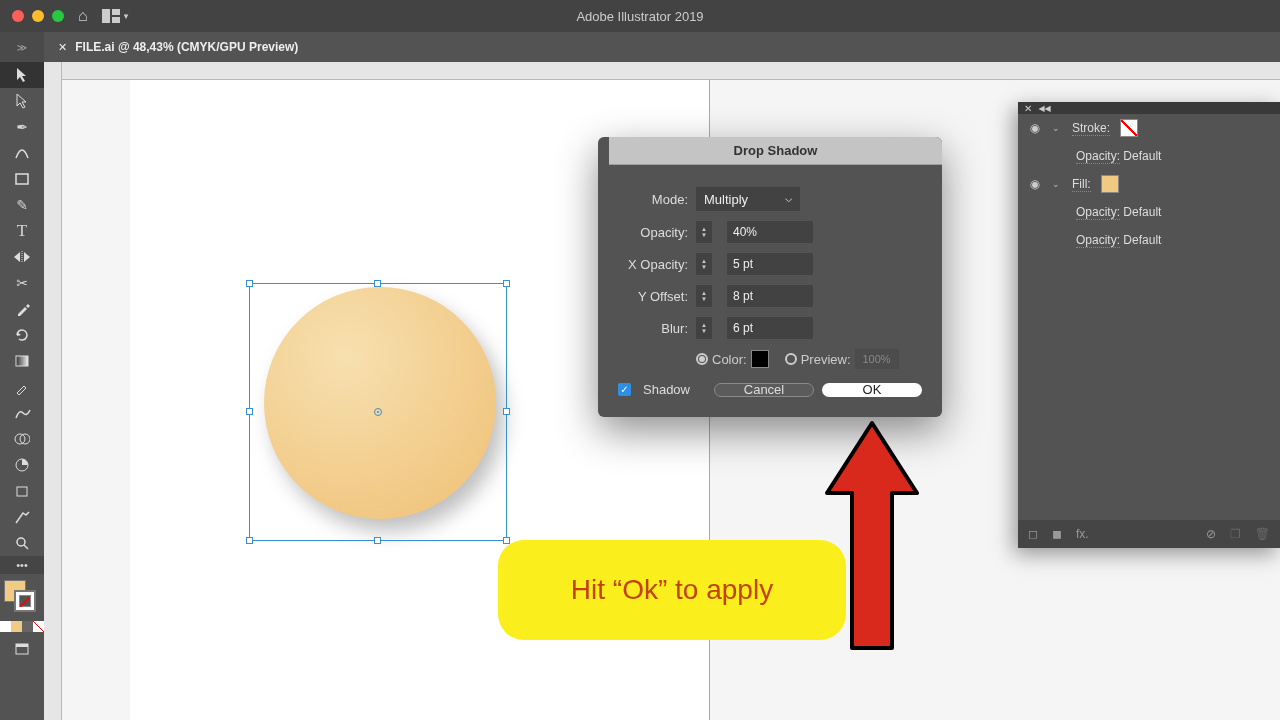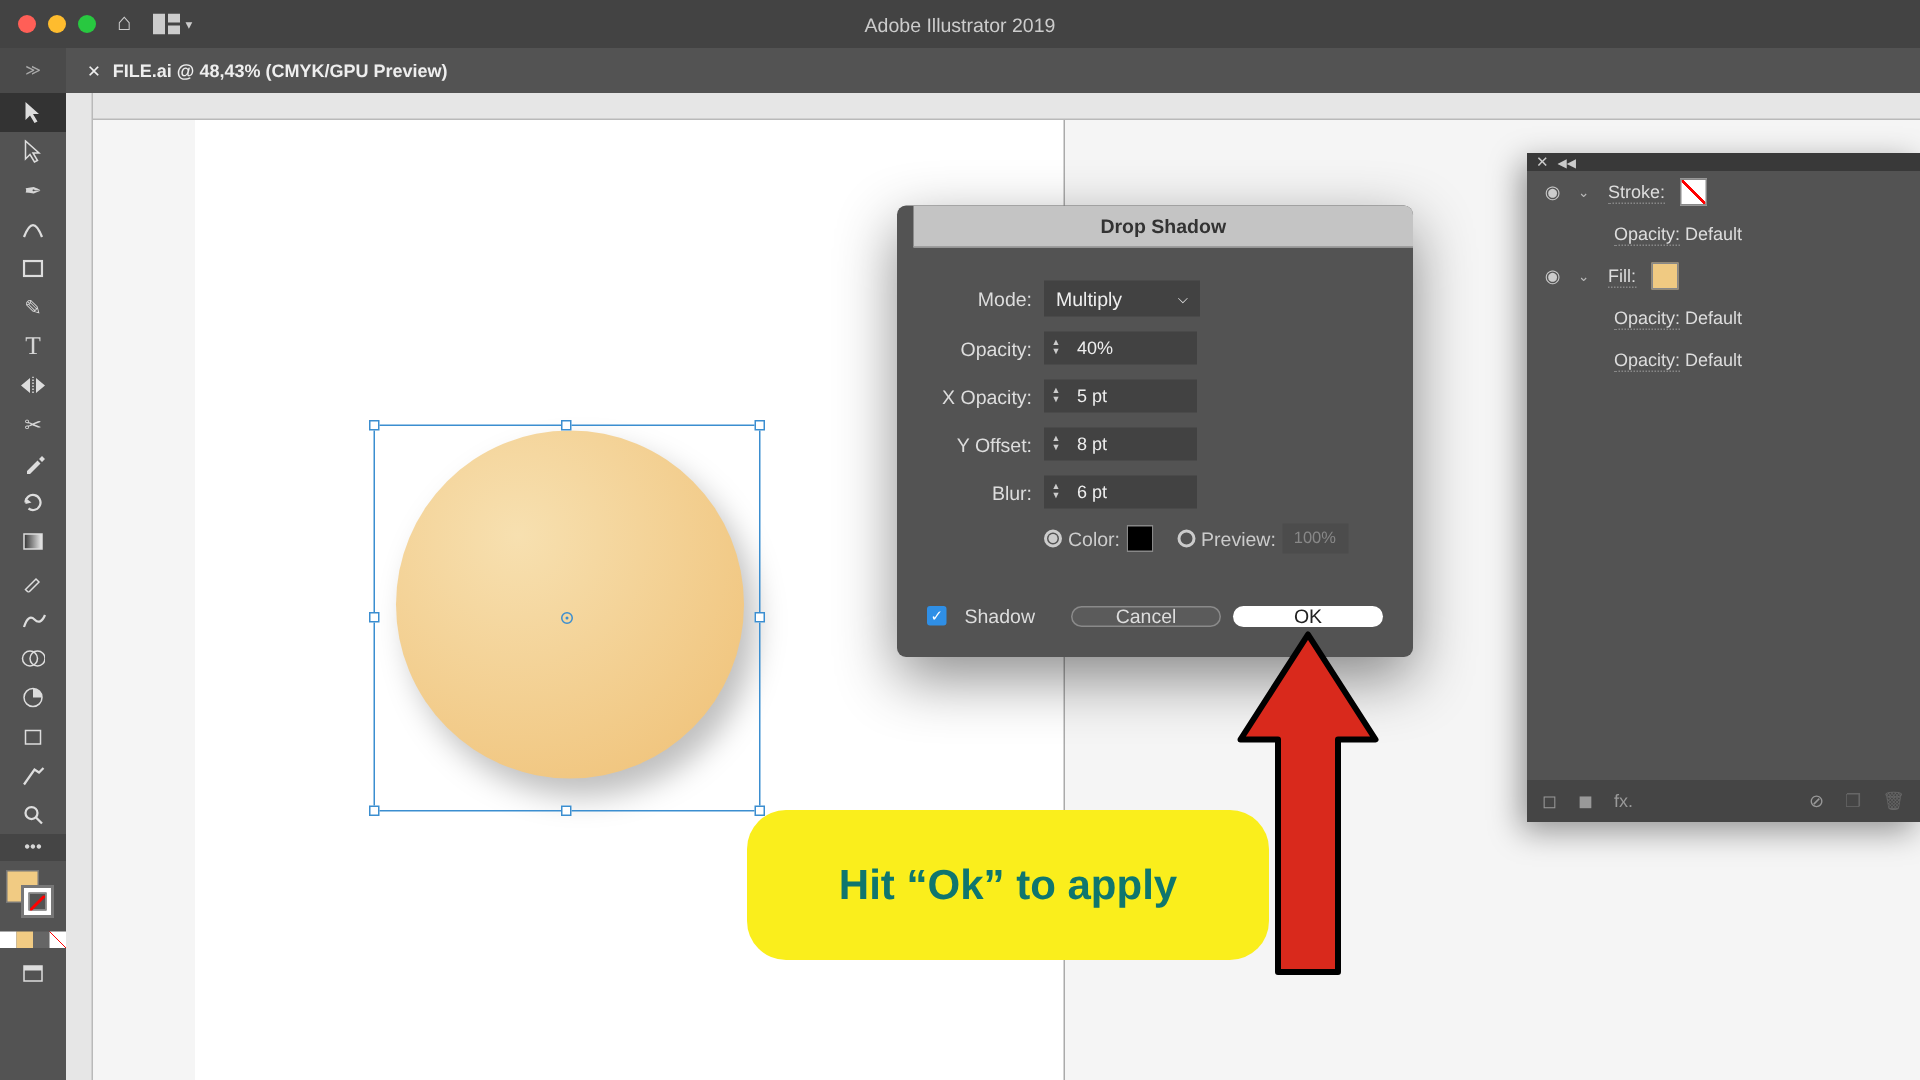--- a/index.html
+++ b/index.html
@@ -47,23 +47,23 @@
   .center-dot{position:absolute;top:50%;left:50%;width:2px;height:2px;margin:-1px 0 0 -1px;background:#3b8ed0;border-radius:50%}
 
   
   .dialog { position:absolute; left:598px; top:137px; width:344px; background:#535353; border-radius:6px; box-shadow:0 14px 40px rgba(0,0,0,0.45); overflow:hidden; }
   .dialog-header { height:28px; background:#c4c4c4; color:#333; display:flex; align-items:center; justify-content:center; font-size:13px; font-weight:600; border-bottom:1px solid #9e9e9e;margin-left:11px; }
   .dialog-body { padding:22px 20px 2px 20px; }
   .form-row { display:flex; align-items:center; margin-bottom:10px; }
   .form-label { width:70px; text-align:right; margin-right:8px; color:#ddd; font-size:13px; }
   .num-input { display:flex; align-items:center; }
   .spinner { width:16px; height:22px; background:#424242; display:flex; flex-direction:column; align-items:center; justify-content:center; font-size:6px; color:#ccc; line-height:6px; }
-  .num-field { width:86px; height:22px; background:#424242; border:none; color:#eee; padding:0 6px; font-size:12px; outline:none; }
+  .num-field { width:86px; height:22px; background:#424242; border:none; color:#eee; padding:0 6px; font-size:12px; outline:none;margin-left:15px; }
   .select { width:104px; height:24px; background:#424242; color:#eee; padding:0 8px; display:flex; align-items:center; justify-content:space-between; font-size:13px; }
-  .color-row2 { display:flex; align-items:center; gap:4px; margin:4px 0 24px 78px; color:#ccc; font-size:13px;}
+  .color-row2 { display:flex; align-items:center; gap:4px; margin:4px 0 3px 78px; color:#ccc; font-size:13px;}
   .radio { width:12px; height:12px; border-radius:50%; border:2px solid #ccc; display:inline-block; position:relative;}
   .radio.checked::after{content:"";position:absolute;top:1px;left:1px;width:6px;height:6px;border-radius:50%;background:#ccc;}
   .swatch-sm { width:18px; height:18px; background:#000; border:1px solid #888; }
   .dark-field { width:44px; height:20px; background:#4c4c4c; color:#888; display:flex; align-items:center; justify-content:center; font-size:11px;}
   .dialog-footer { display:flex; align-items:center; padding:8px 20px 20px 20px; gap:8px; }
   .chk { width:13px; height:13px; background:#2f8fe6; border-radius:2px; display:flex; align-items:center; justify-content:center; color:#fff; font-size:10px;}
   .prev-label { color:#ddd; font-size:13px; margin-right:auto; margin-left:4px;}
   .btn { height:14px; border-radius:13px; padding:0 24px; font-size:13px; display:flex; align-items:center; justify-content:center; cursor:pointer; }
   .btn-cancel { background:#5b5b5b; border:1px solid #8a8a8a; color:#ddd; width:100px;}
   .btn-ok { background:#fff; color:#222; width:100px;}
@@ -80,21 +80,21 @@
   .panel-row .chev { width:10px; color:#bbb; font-size:9px;}
   .stroke-sw2 { width:18px; height:18px; background:linear-gradient(to top right, transparent 45%, red 45%, red 55%, transparent 55%); border:1px solid #888; background-color:#fff;}
   .fill-sw2 { width:18px; height:18px; background:#f0ca82; border:1px solid #888;}
   .panel-swatch-top{width:18px;height:18px;background:#f2cd88;border:1px solid #888;margin-right:24px}
   .panel-footer { position:absolute; bottom:0; left:0; right:0; height:28px; background:#454545; display:flex; align-items:center; padding:0 10px; gap:14px; color:#999; font-size:12px;}
   .panel-footer .spacer{flex:1}
   .dotted { border-bottom:1px dotted #888; }
 
   
   .callout { position:absolute; left:498px; top:540px; width:348px; height:100px; background:#faee1c; border-radius:26px; display:flex; align-items:center; justify-content:center; }
-  .callout-text { font-size:28px; font-weight:700; color:#0f766e; font-family:Arial,sans-serif;}
+  .callout-text { font-size:28px; font-weight:400; color:#c2410c; font-family:Arial,sans-serif;}
   .arrow {position:absolute; left:822px; top:418px; width:100px; height:240px; pointer-events:none;}
 </style>
 </head>
 <body>
 
 <div class="titlebar">
   <div class="traffic">
     <div class="tl tl-close"></div>
     <div class="tl tl-min"></div>
     <div class="tl tl-max"></div>

